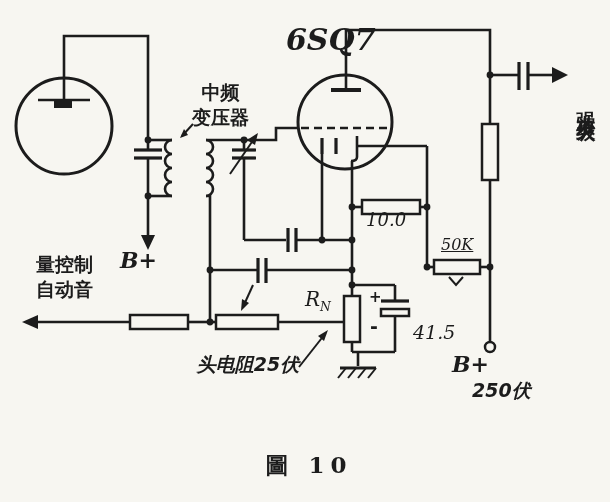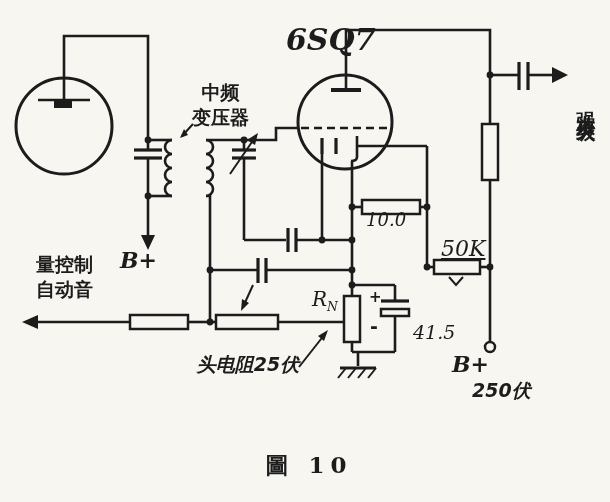--- a/index.html
+++ b/index.html
@@ -217,25 +217,25 @@
 
   <div class="lbl cjk" style="left:8px;top:252px;font-size:19px;">
     <div>量控制</div>
     <div>自动音</div>
   </div>
 
   <div class="lbl cjk vert" style="left:546px;top:96px;font-size:19px;">强力放大级</div>
 
   <div class="lbl serif ital" style="left:366px;top:176px;font-size:18px;margin-top:32px;">10.0</div>
 
-  <div class="lbl serif ital underl" style="left:441px;top:235px;font-size:22px;">50K</div>
+  <div class="lbl serif ital underl" style="left:441px;top:235px;font-size:16px;">50K</div>
 
   <div class="lbl serif ital" style="left:413px;top:320px;font-size:19px;">41.5</div>
 
-  <div class="lbl serif ital" style="left:312px;top:286px;font-size:20px;">
+  <div class="lbl serif ital" style="left:305px;top:286px;font-size:20px;">
     <span>R</span><sub>N</sub>
   </div>
 
   <div class="lbl bold" style="left:369px;top:288px;font-size:15px;">+</div>
   <div class="lbl bold" style="left:370px;top:314px;font-size:19px;">-</div>
 
   <div class="lbl cjk ital center" style="left:140px;top:352px;width:160px;font-size:19px;">
     <div>头电阻25伏</div>
   </div>
 

